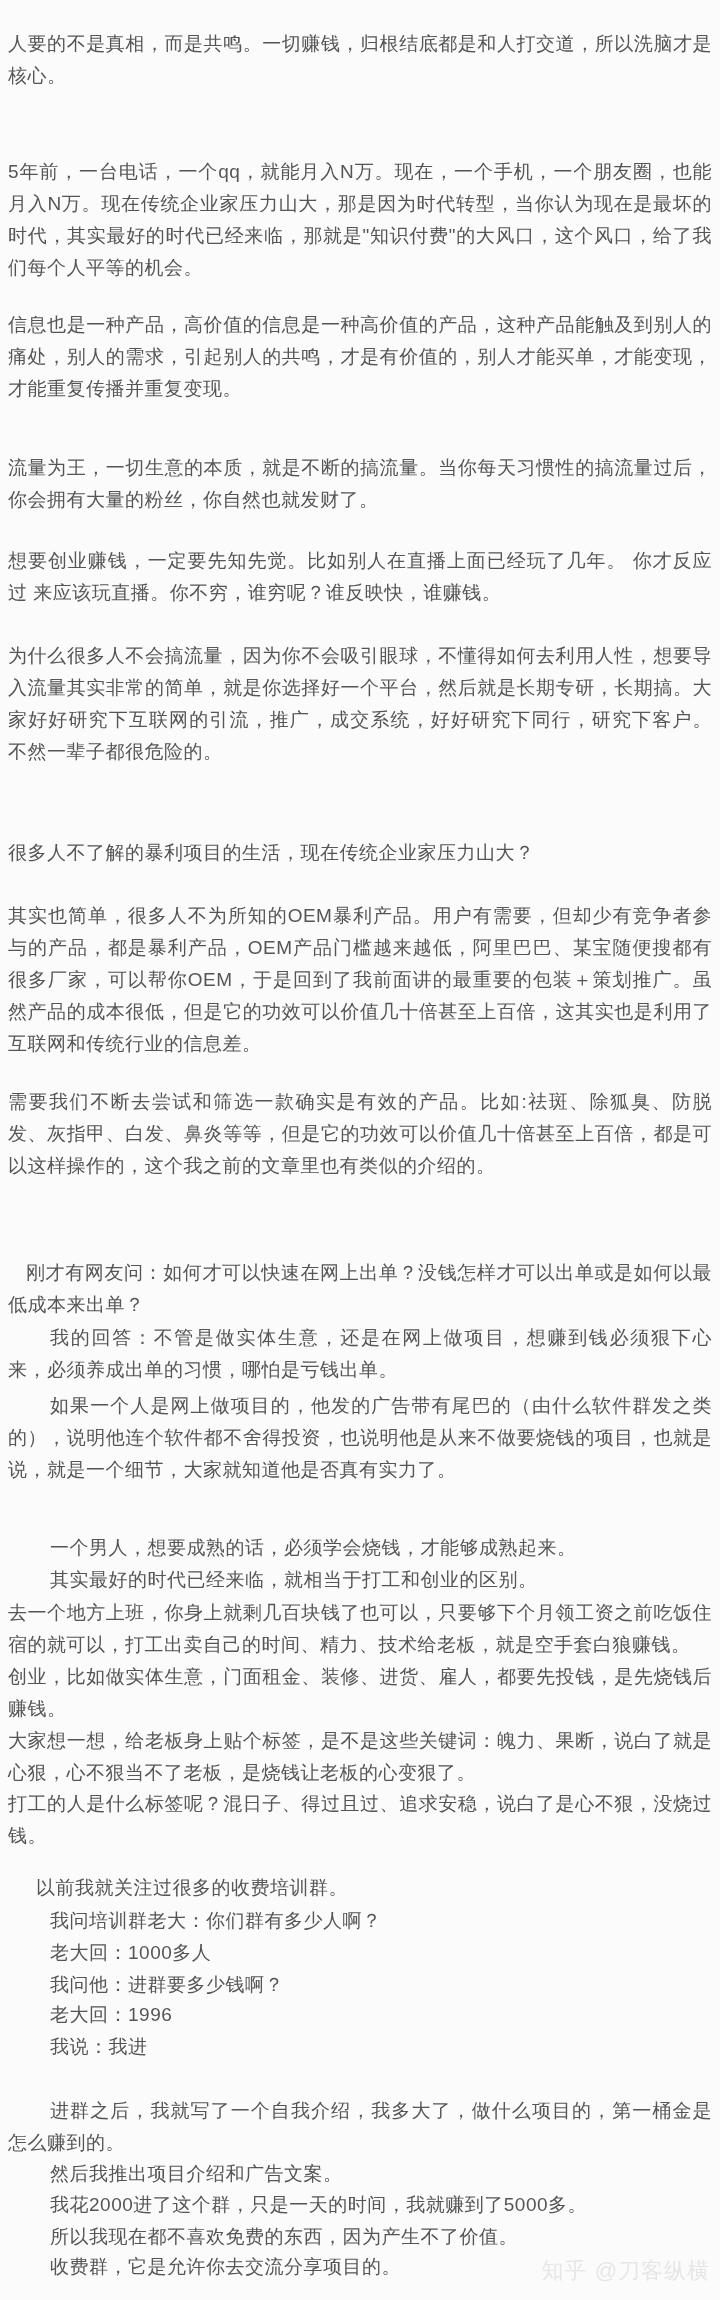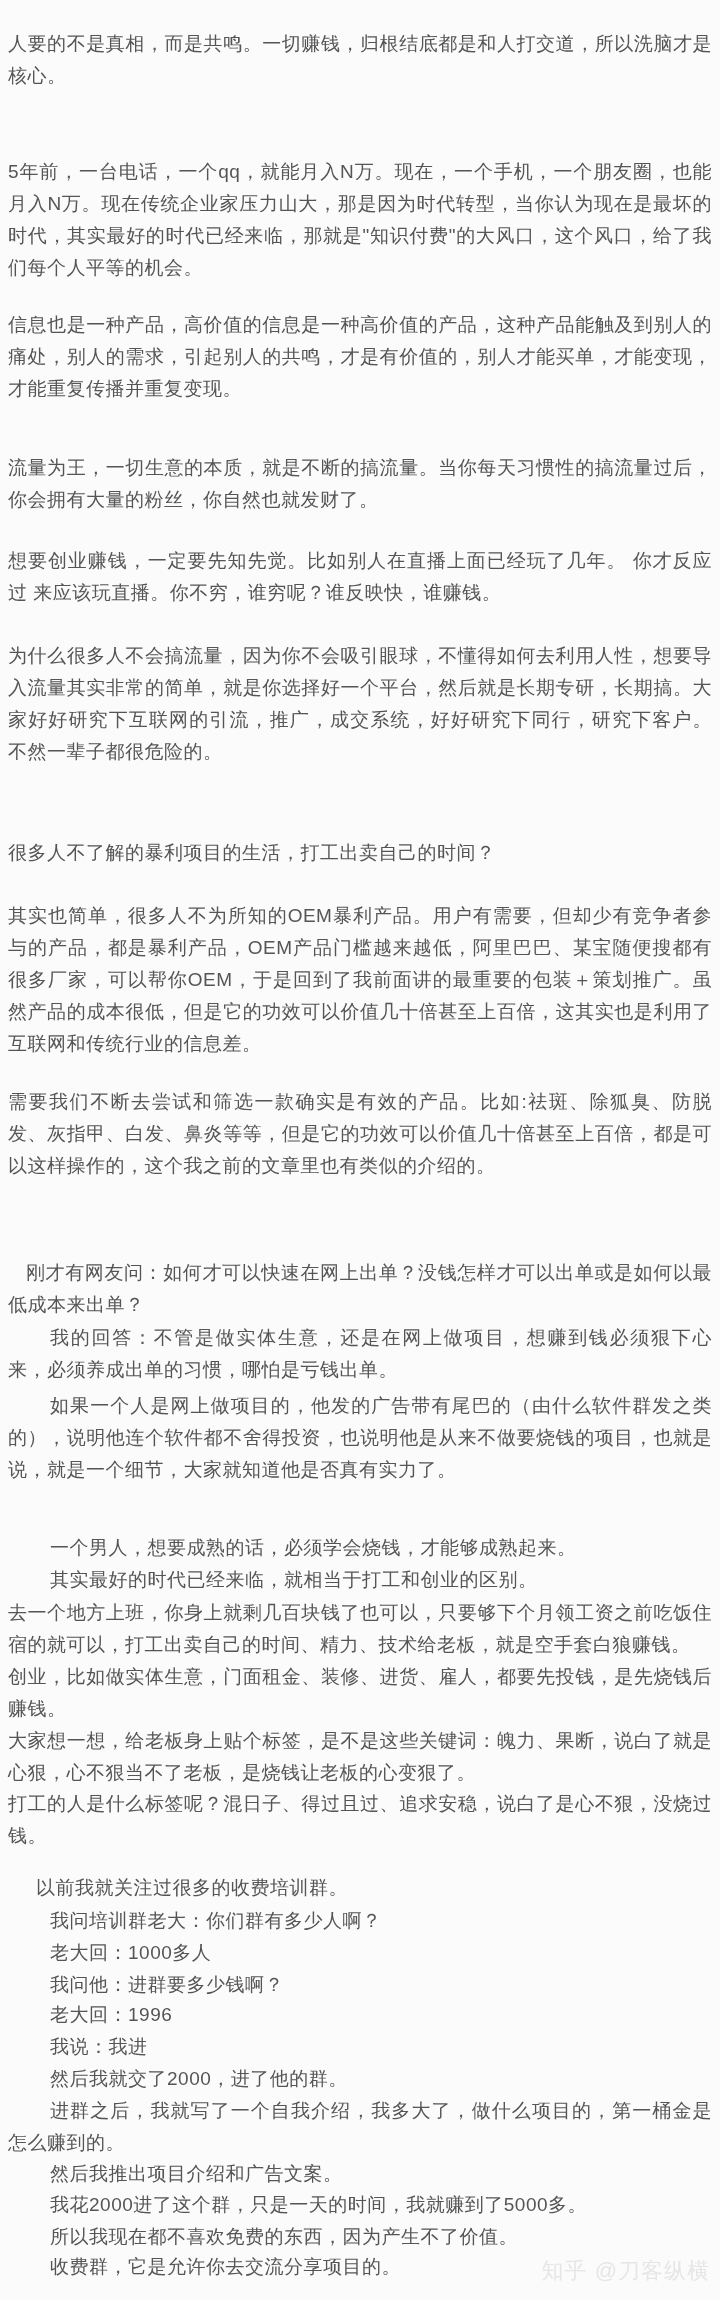--- a/index.html
+++ b/index.html
@@ -40,39 +40,38 @@
 </head>
 <body>
 
 <div class="page" style="--page-bg: #fbfbfb; --text-color: #555555; --wm-color: #e6e6e6;">
   <p class="para" style="top:28px">人要的不是真相，而是共鸣。一切赚钱，归根结底都是和人打交道，所以洗脑才是核心。</p>
   <p class="para" style="top:156px">5年前，一台电话，一个qq，就能月入N万。现在，一个手机，一个朋友圈，也能月入N万。现在传统企业家压力山大，那是因为时代转型，当你认为现在是最坏的时代，其实最好的时代已经来临，那就是"知识付费"的大风口，这个风口，给了我们每个人平等的机会。</p>
   <p class="para" style="top:452px">流量为王，一切生意的本质，就是不断的搞流量。当你每天习惯性的搞流量过后，你会拥有大量的粉丝，你自然也就发财了。</p>
   <p class="para" style="top:309px">信息也是一种产品，高价值的信息是一种高价值的产品，这种产品能触及到别人的痛处，别人的需求，引起别人的共鸣，才是有价值的，别人才能买单，才能变现，才能重复传播并重复变现。</p>
   <p class="para" style="top:545px">想要创业赚钱，一定要先知先觉。比如别人在直播上面已经玩了几年。 你才反应过 来应该玩直播。你不穷，谁穷呢？谁反映快，谁赚钱。</p>
   <p class="para" style="top:640px">为什么很多人不会搞流量，因为你不会吸引眼球，不懂得如何去利用人性，想要导入流量其实非常的简单，就是你选择好一个平台，然后就是长期专研，长期搞。大家好好研究下互联网的引流，推广，成交系统，好好研究下同行，研究下客户。 不然一辈子都很危险的。</p>
-  <p class="para" style="top:837px">很多人不了解的暴利项目的生活，打工出卖自己的时间？</p>
+  <p class="para" style="top:837px">很多人不了解的暴利项目的生活，现在传统企业家压力山大？</p>
   <p class="para" style="top:900px">其实也简单，很多人不为所知的OEM暴利产品。用户有需要，但却少有竞争者参与的产品，都是暴利产品，OEM产品门槛越来越低，阿里巴巴、某宝随便搜都有很多厂家，可以帮你OEM，于是回到了我前面讲的最重要的包装＋策划推广。虽然产品的成本很低，但是它的功效可以价值几十倍甚至上百倍，这其实也是利用了互联网和传统行业的信息差。</p>
   <p class="para" style="top:1086px">需要我们不断去尝试和筛选一款确实是有效的产品。比如:祛斑、除狐臭、防脱发、灰指甲、白发、鼻炎等等，但是它的功效可以价值几十倍甚至上百倍，都是可以这样操作的，这个我之前的文章里也有类似的介绍的。</p>
   <p class="para ind-a" style="top:1257px">刚才有网友问：如何才可以快速在网上出单？没钱怎样才可以出单或是如何以最低成本来出单？</p>
   <p class="para ind-c" style="top:1322px">我的回答：不管是做实体生意，还是在网上做项目，想赚到钱必须狠下心来，必须养成出单的习惯，哪怕是亏钱出单。</p>
   <p class="para ind-c" style="top:1390px">如果一个人是网上做项目的，他发的广告带有尾巴的（由什么软件群发之类的），说明他连个软件都不舍得投资，也说明他是从来不做要烧钱的项目，也就是说，就是一个细节，大家就知道他是否真有实力了。</p>
   <p class="para ind-c" style="top:1532px">一个男人，想要成熟的话，必须学会烧钱，才能够成熟起来。</p>
   <p class="para ind-c" style="top:1564px">其实最好的时代已经来临，就相当于打工和创业的区别。</p>
   <p class="para" style="top:1597px">去一个地方上班，你身上就剩几百块钱了也可以，只要够下个月领工资之前吃饭住宿的就可以，打工出卖自己的时间、精力、技术给老板，就是空手套白狼赚钱。</p>
   <p class="para" style="top:1661px">创业，比如做实体生意，门面租金、装修、进货、雇人，都要先投钱，是先烧钱后赚钱。</p>
   <p class="para" style="top:1725px">大家想一想，给老板身上贴个标签，是不是这些关键词：魄力、果断，说白了就是心狠，心不狠当不了老板，是烧钱让老板的心变狠了。</p>
   <p class="para" style="top:1788px">打工的人是什么标签呢？混日子、得过且过、追求安稳，说白了是心不狠，没烧过钱。</p>
   <p class="para ind-b" style="top:1872px">以前我就关注过很多的收费培训群。</p>
   <p class="para ind-c" style="top:1905px">我问培训群老大：你们群有多少人啊？</p>
   <p class="para ind-c" style="top:1937px">老大回：1000多人</p>
   <p class="para ind-c" style="top:1969px">我问他：进群要多少钱啊？</p>
   <p class="para ind-c" style="top:1999px">老大回：1996</p>
   <p class="para ind-c" style="top:2031px">我说：我进</p>
-  <p class="para ind-c" style="top:2063px">然后我就交了2000，进了他的群。</p>
   <p class="para ind-c" style="top:2095px">进群之后，我就写了一个自我介绍，我多大了，做什么项目的，第一桶金是怎么赚到的。</p>
   <p class="para ind-c" style="top:2158px">然后我推出项目介绍和广告文案。</p>
   <p class="para ind-c" style="top:2189px">我花2000进了这个群，只是一天的时间，我就赚到了5000多。</p>
   <p class="para ind-c" style="top:2221px">所以我现在都不喜欢免费的东西，因为产生不了价值。</p>
   <p class="para ind-c" style="top:2251px">收费群，它是允许你去交流分享项目的。</p>
 
   <div class="watermark">知乎 @刀客纵横</div>
 </div>
 
 </body></html>

